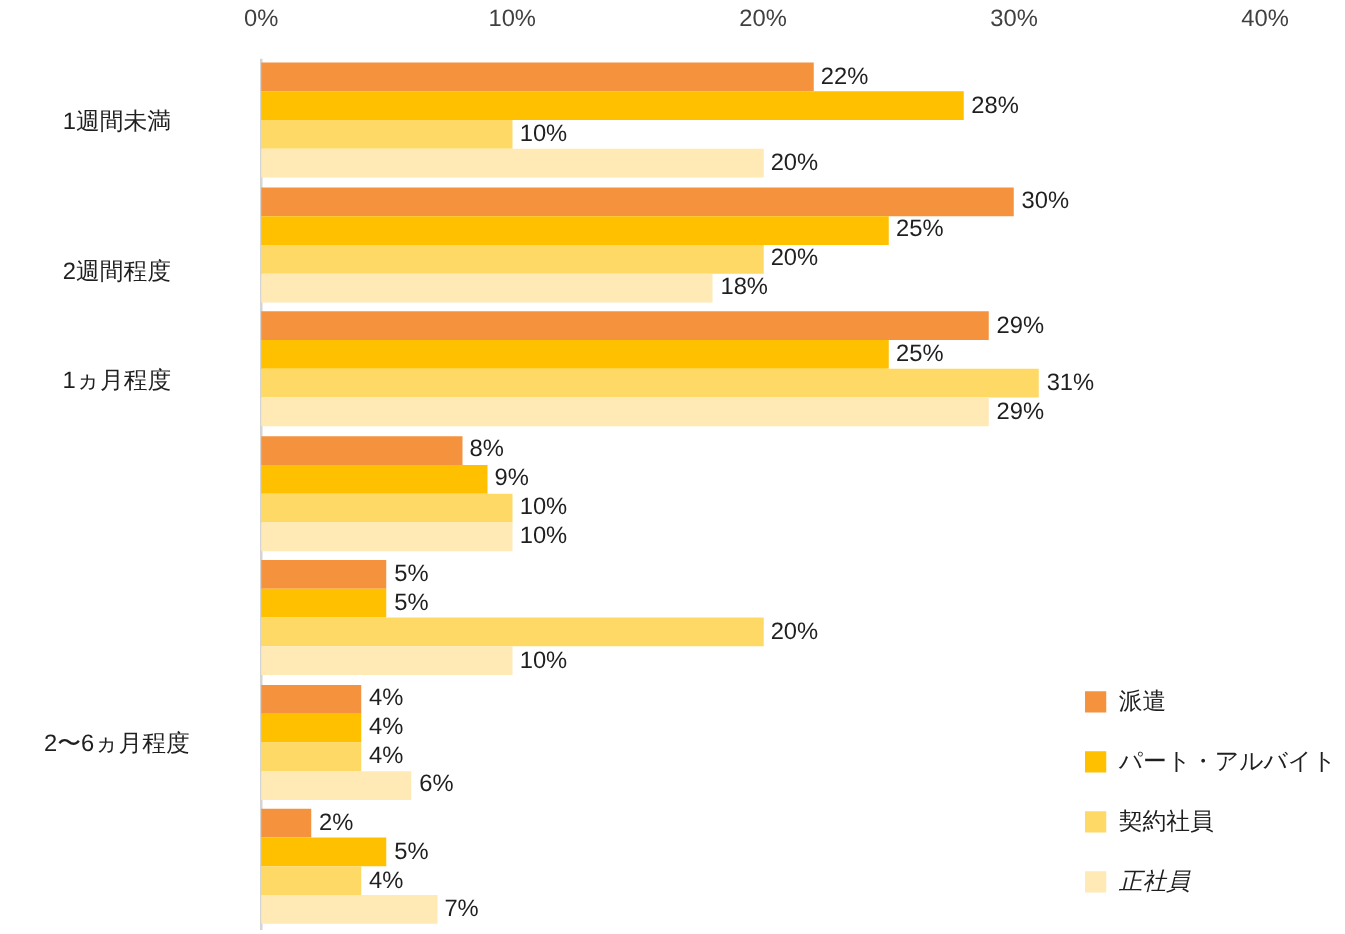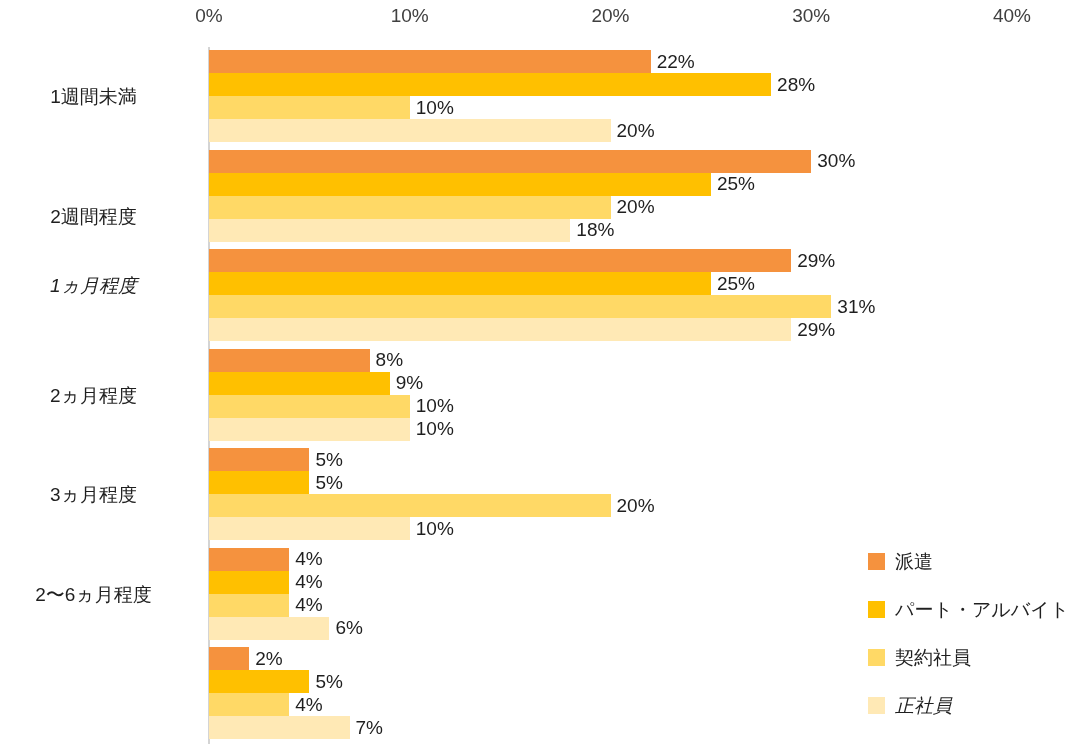--- a/index.html
+++ b/index.html
@@ -161,59 +161,57 @@
         <div class="bar-row" style="left: 209px; top: 46px; width: 867px;">
           <div class="bar" style="width: 401.5px; background: rgb(255, 217, 102); height: 23px;"></div>
           <div class="bar-value" style="left: 401.5px;">20%</div>
         </div>
         <div class="bar-row" style="left: 209px; top: 69px; width: 1026px;">
           <div class="bar" style="width: 361.35px; background: rgb(255, 233, 181); height: 23px;"></div>
           <div class="bar-value" style="left: 361.35px;">18%</div>
         </div>
       </div>
       <div class="group" style="top: 249px; height: 92px;">
-        <div class="cat-label" style="left: 0px; width: 187px; top: 24px; font-style: italic;">1ヵ月程度</div>
+        <div class="cat-label" style="left: 0px; width: 187px; top: 42px;">1ヵ月程度</div>
         <div class="bar-row" style="left: 209px; top: 0px; width: 867px;">
           <div class="bar" style="width: 582.175px; background: rgb(245, 146, 62); height: 23px;"></div>
           <div class="bar-value" style="left: 582.175px;">29%</div>
         </div>
         <div class="bar-row" style="left: 209px; top: 23px; width: 867px;">
           <div class="bar" style="width: 501.875px; background: rgb(255, 192, 0); height: 23px;"></div>
           <div class="bar-value" style="left: 501.875px;">25%</div>
         </div>
         <div class="bar-row" style="left: 209px; top: 46px; width: 867px;">
           <div class="bar" style="width: 622.325px; background: rgb(255, 217, 102); height: 23px;"></div>
           <div class="bar-value" style="left: 622.325px;">31%</div>
         </div>
         <div class="bar-row" style="left: 209px; top: 69px; width: 867px;">
           <div class="bar" style="width: 582.175px; background: rgb(255, 233, 181); height: 23px;"></div>
           <div class="bar-value" style="left: 582.175px;">29%</div>
         </div>
       </div>
       <div class="group" style="top: 348.5px; height: 92px;">
-        <div class="cat-label" style="left: 0px; width: 187px; top: 34px;">2ヵ月程度</div>
         <div class="bar-row" style="left: 209px; top: 0px; width: 867px;">
           <div class="bar" style="width: 160.6px; background: rgb(245, 146, 62); height: 23px;"></div>
           <div class="bar-value" style="left: 160.6px;">8%</div>
         </div>
         <div class="bar-row" style="left: 209px; top: 23px; width: 867px;">
           <div class="bar" style="width: 180.675px; background: rgb(255, 192, 0); height: 23px;"></div>
           <div class="bar-value" style="left: 180.675px;">9%</div>
         </div>
         <div class="bar-row" style="left: 209px; top: 46px; width: 867px;">
           <div class="bar" style="width: 200.75px; background: rgb(255, 217, 102); height: 23px;"></div>
           <div class="bar-value" style="left: 200.75px;">10%</div>
         </div>
         <div class="bar-row" style="left: 209px; top: 69px; width: 867px;">
           <div class="bar" style="width: 200.75px; background: rgb(255, 233, 181); height: 23px;"></div>
           <div class="bar-value" style="left: 200.75px;">10%</div>
         </div>
       </div>
       <div class="group" style="top: 448px; height: 92px;">
-        <div class="cat-label" style="left: 0px; width: 187px; top: 34px;">3ヵ月程度</div>
         <div class="bar-row" style="left: 209px; top: 0px; width: 867px;">
           <div class="bar" style="width: 100.375px; background: rgb(245, 146, 62); height: 23px;"></div>
           <div class="bar-value" style="left: 100.375px;">5%</div>
         </div>
         <div class="bar-row" style="left: 209px; top: 23px; width: 867px;">
           <div class="bar" style="width: 100.375px; background: rgb(255, 192, 0); height: 23px;"></div>
           <div class="bar-value" style="left: 100.375px;">5%</div>
         </div>
         <div class="bar-row" style="left: 209px; top: 46px; width: 867px;">
           <div class="bar" style="width: 401.5px; background: rgb(255, 217, 102); height: 23px;"></div>

